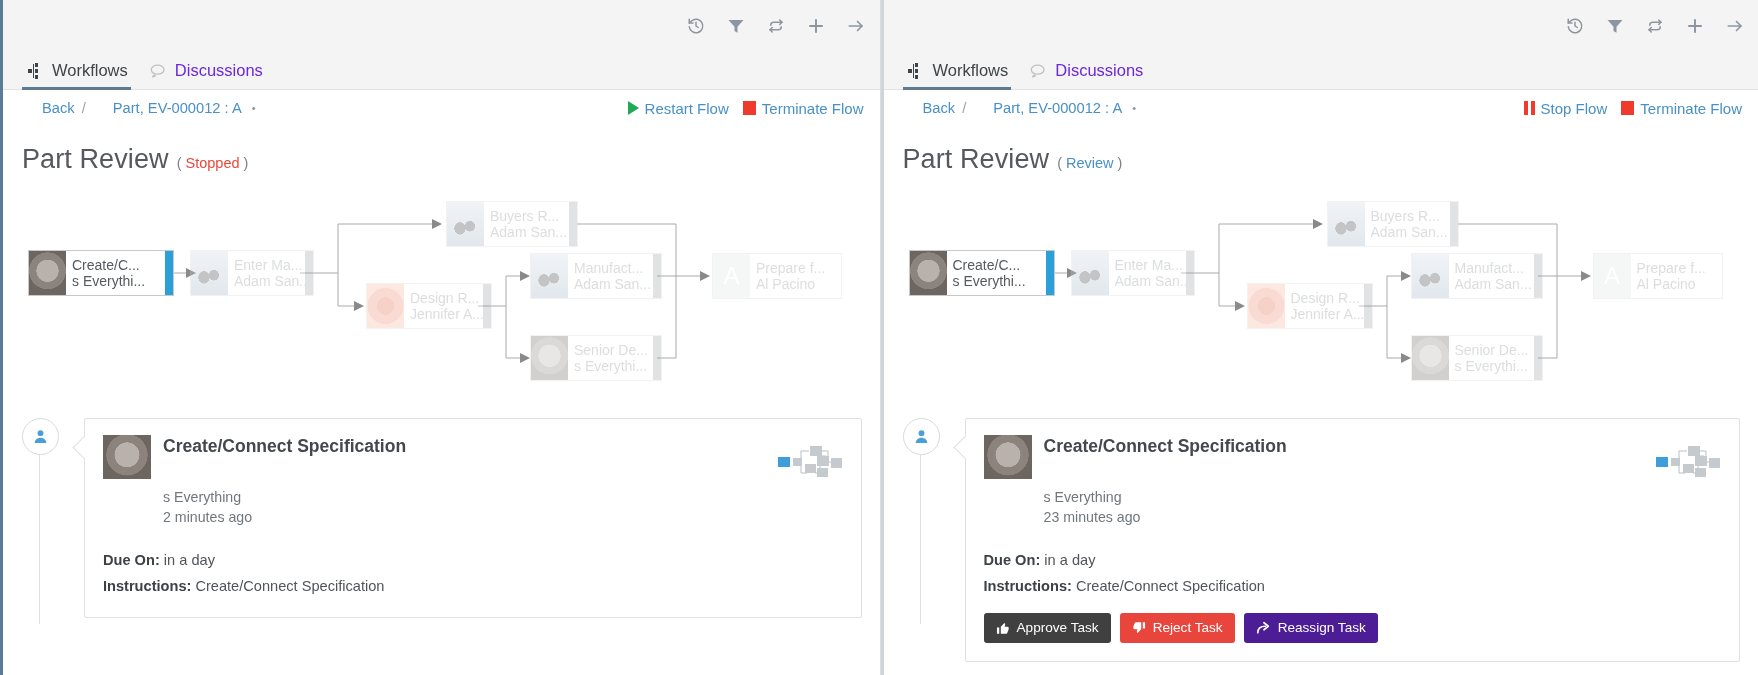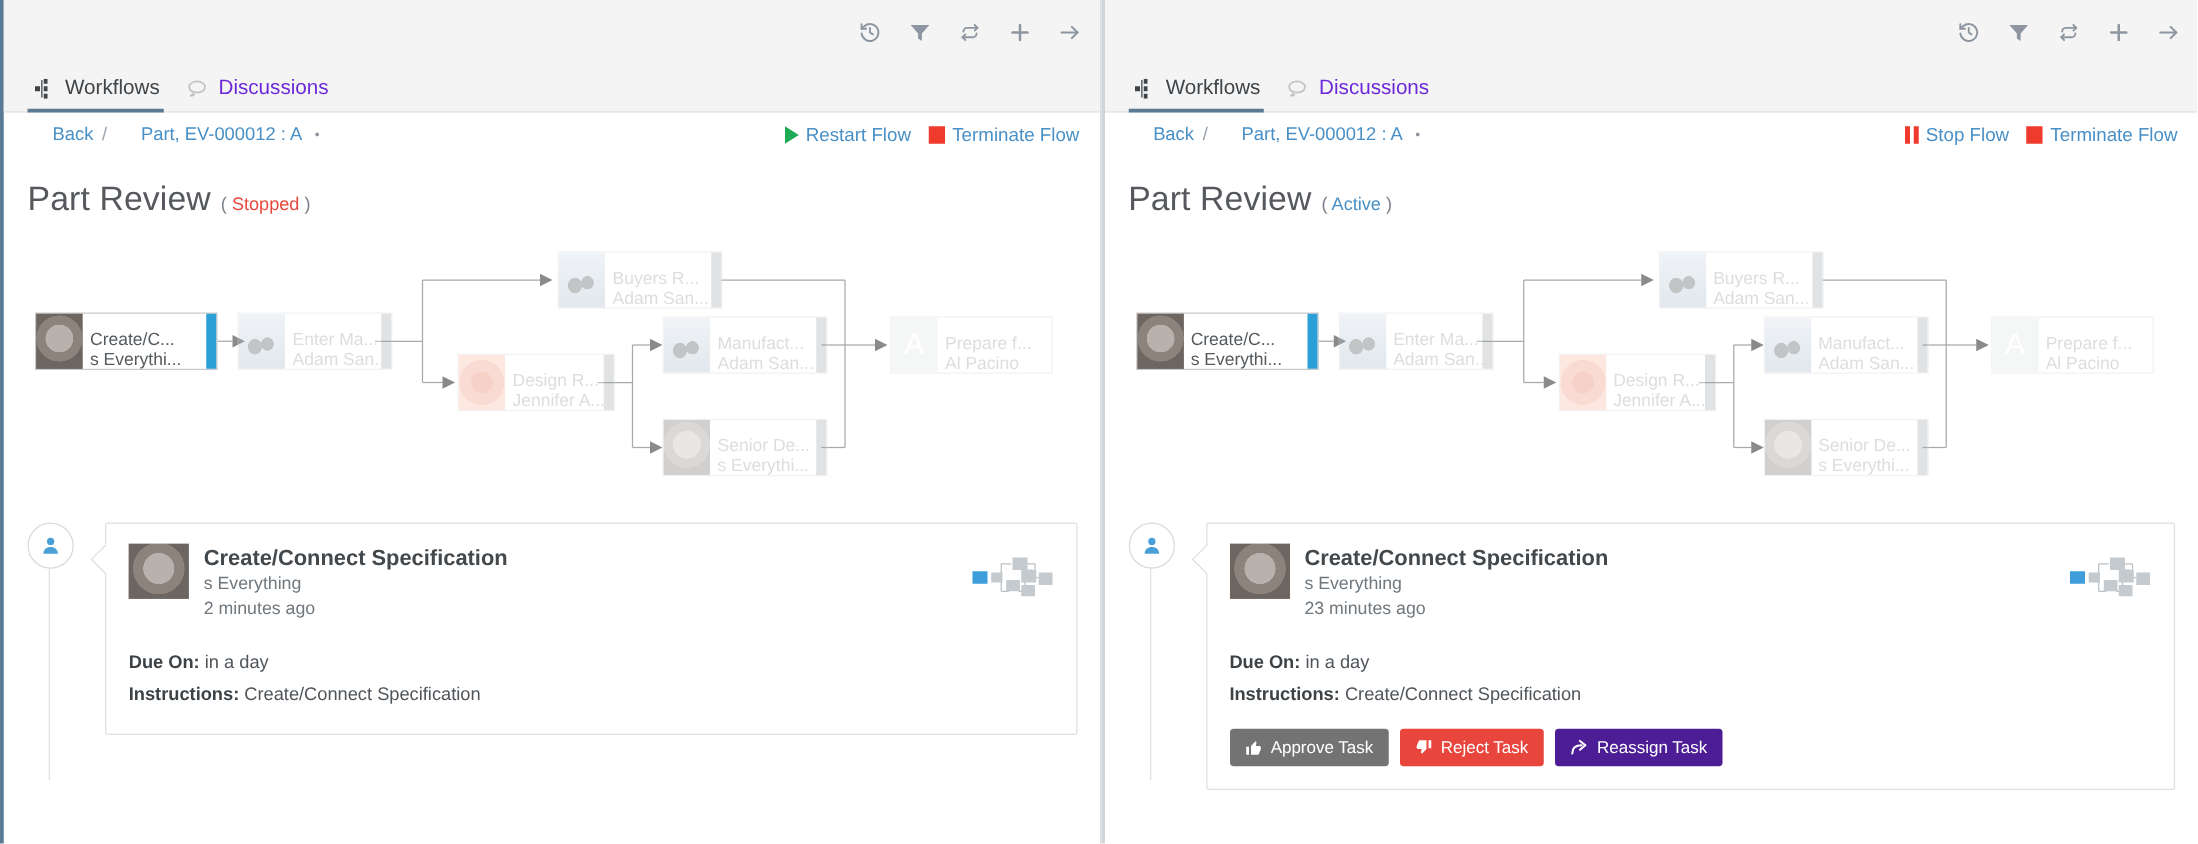--- a/index.html
+++ b/index.html
@@ -82,21 +82,21 @@
 
   
   .graph{position:absolute;left:0;top:196px;width:100%;height:180px;}
   .graph svg{position:absolute;left:0;top:0;}
   .gnode{
     position:absolute;display:flex;align-items:stretch;
     background:#ffffff;border:1px solid #d6d6d6;box-sizing:border-box;
     height:46px;
   }
   .gnode .thumb{width:37px;height:100%;flex:0 0 37px;background-size:cover;background-position:center;}
-  .gnode .txt{flex:1;display:flex;flex-direction:column;justify-content:flex-end;padding-left:6px;overflow:hidden;}
+  .gnode .txt{flex:1;display:flex;flex-direction:column;justify-content:center;padding-left:6px;overflow:hidden;}
   .gnode .n1{font-size:14px;line-height:16px;color:#555a5e;white-space:nowrap;overflow:hidden;}
   .gnode .n2{font-size:14px;line-height:16px;color:#555a5e;white-space:nowrap;overflow:hidden;}
   .gnode .bar{width:8px;flex:0 0 8px;}
   .gnode.current{border-color:#c8c8c8;box-shadow:0 0 0 0 #fff;}
   .gnode.current .bar{background:#2a9fd8;}
   .gnode.faded{opacity:.30;}
   .gnode.faded .bar{background:#9aa3a8;}
   .gnode.faded .n1,.gnode.faded .n2{color:#8b9195;}
   .gnode .initial{
     width:37px;flex:0 0 37px;background:#dfe4e3;color:#fff;font-size:24px;
@@ -128,37 +128,37 @@
   }
   .card:before{
     content:"";position:absolute;left:-9px;top:20px;width:16px;height:16px;
     background:#fff;border-left:1px solid #e0e0e0;border-bottom:1px solid #e0e0e0;
     transform:rotate(45deg);
   }
   .card-head{display:flex;gap:12px;align-items:flex-start;}
   .card-thumb{width:48px;height:44px;flex:0 0 48px;background-size:cover;background-position:center;}
   .card-hmeta{display:flex;flex-direction:column;gap:1px;}
   .card-title{font-size:17.5px;color:#43484c;font-weight:bold;line-height:22px;}
-  .card-sub{font-size:14.2px;color:#70777d;line-height:19px;}
+  .card-sub{font-size:14.2px;color:#70777d;line-height:19px;margin-top:30px;}
   .card-time{font-size:14.2px;color:#70777d;line-height:19px;}
   .card-mini{
     position:absolute;right:18px;top:26px;width:66px;height:34px;
   }
   .card-body{margin-top:20px;}
   .kv{font-size:14.6px;color:#4a4f53;line-height:26px;}
   .kv b{font-weight:bold;color:#3c4246;}
   .kv span{color:#4f555a;}
   .btnrow{display:flex;gap:9px;margin-top:14px;}
   .btn{
     display:flex;align-items:center;gap:7px;border:none;border-radius:3px;
     color:#fff;font-size:13.6px;font-family:"Liberation Sans",sans-serif;
     padding:8px 12px;cursor:pointer;line-height:1;
   }
   .btn svg{display:block;}
-  .btn-approve{background:#737373;}
+  .btn-approve{background:#404040;}
   .btn-reject{background:#e8453c;}
   .btn-reassign{background:#4c1d95;}
 </style>
 </head>
 <body>
 
 <div class="stage">
 
   <div class="panel panel-left">
     <div class="panel-inner">
@@ -492,21 +492,21 @@
             <span class="gl-stopsq"></span>
             <span>Terminate Flow</span>
           </span>
         </div>
       </div>
 
       <div class="titlerow">
         <span class="ptitle">Part Review</span>
         <span class="pstate">
           <span>(</span>
-          <span class="val active">Active</span>
+          <span class="val active">Review</span>
           <span>)</span>
         </span>
       </div>
 
       <div class="graph">
         <svg width="878" height="180">
           <g stroke="#a9a9a9" stroke-width="1" fill="none">
             <line x1="164" y1="77" x2="186" y2="77"></line>
             <line x1="300" y1="77" x2="338" y2="77"></line>
             <line x1="338" y1="28" x2="338" y2="110"></line>

